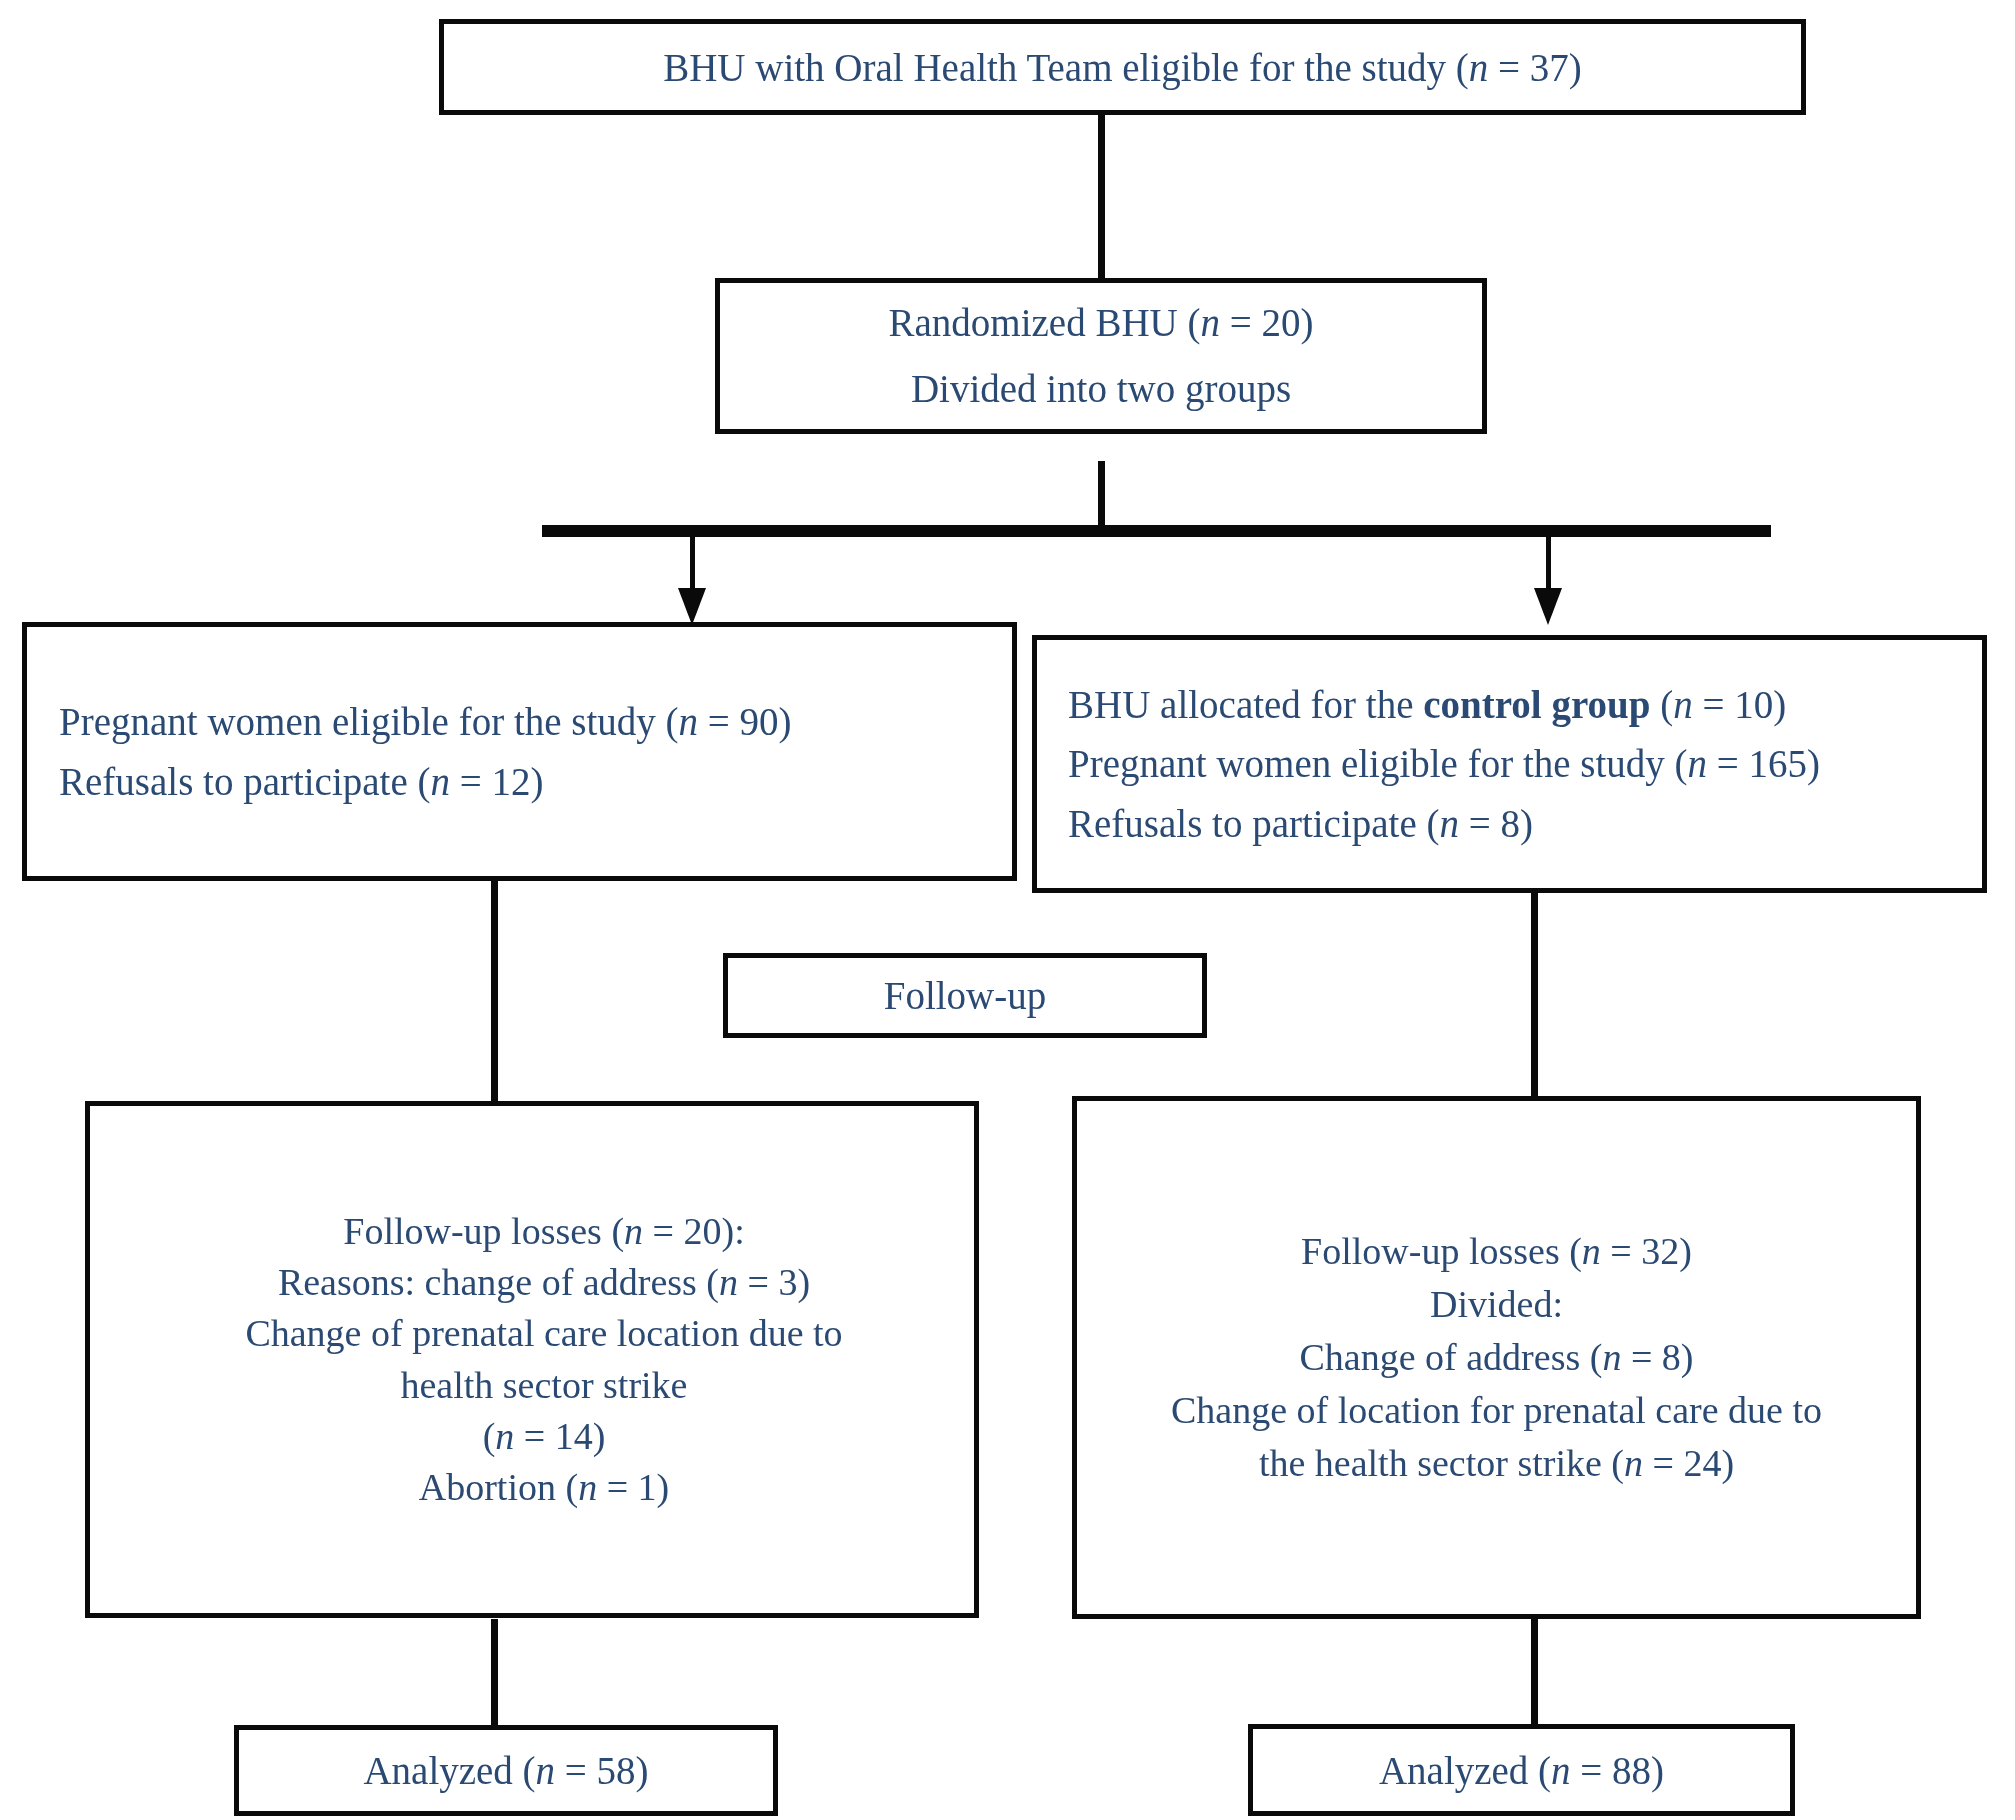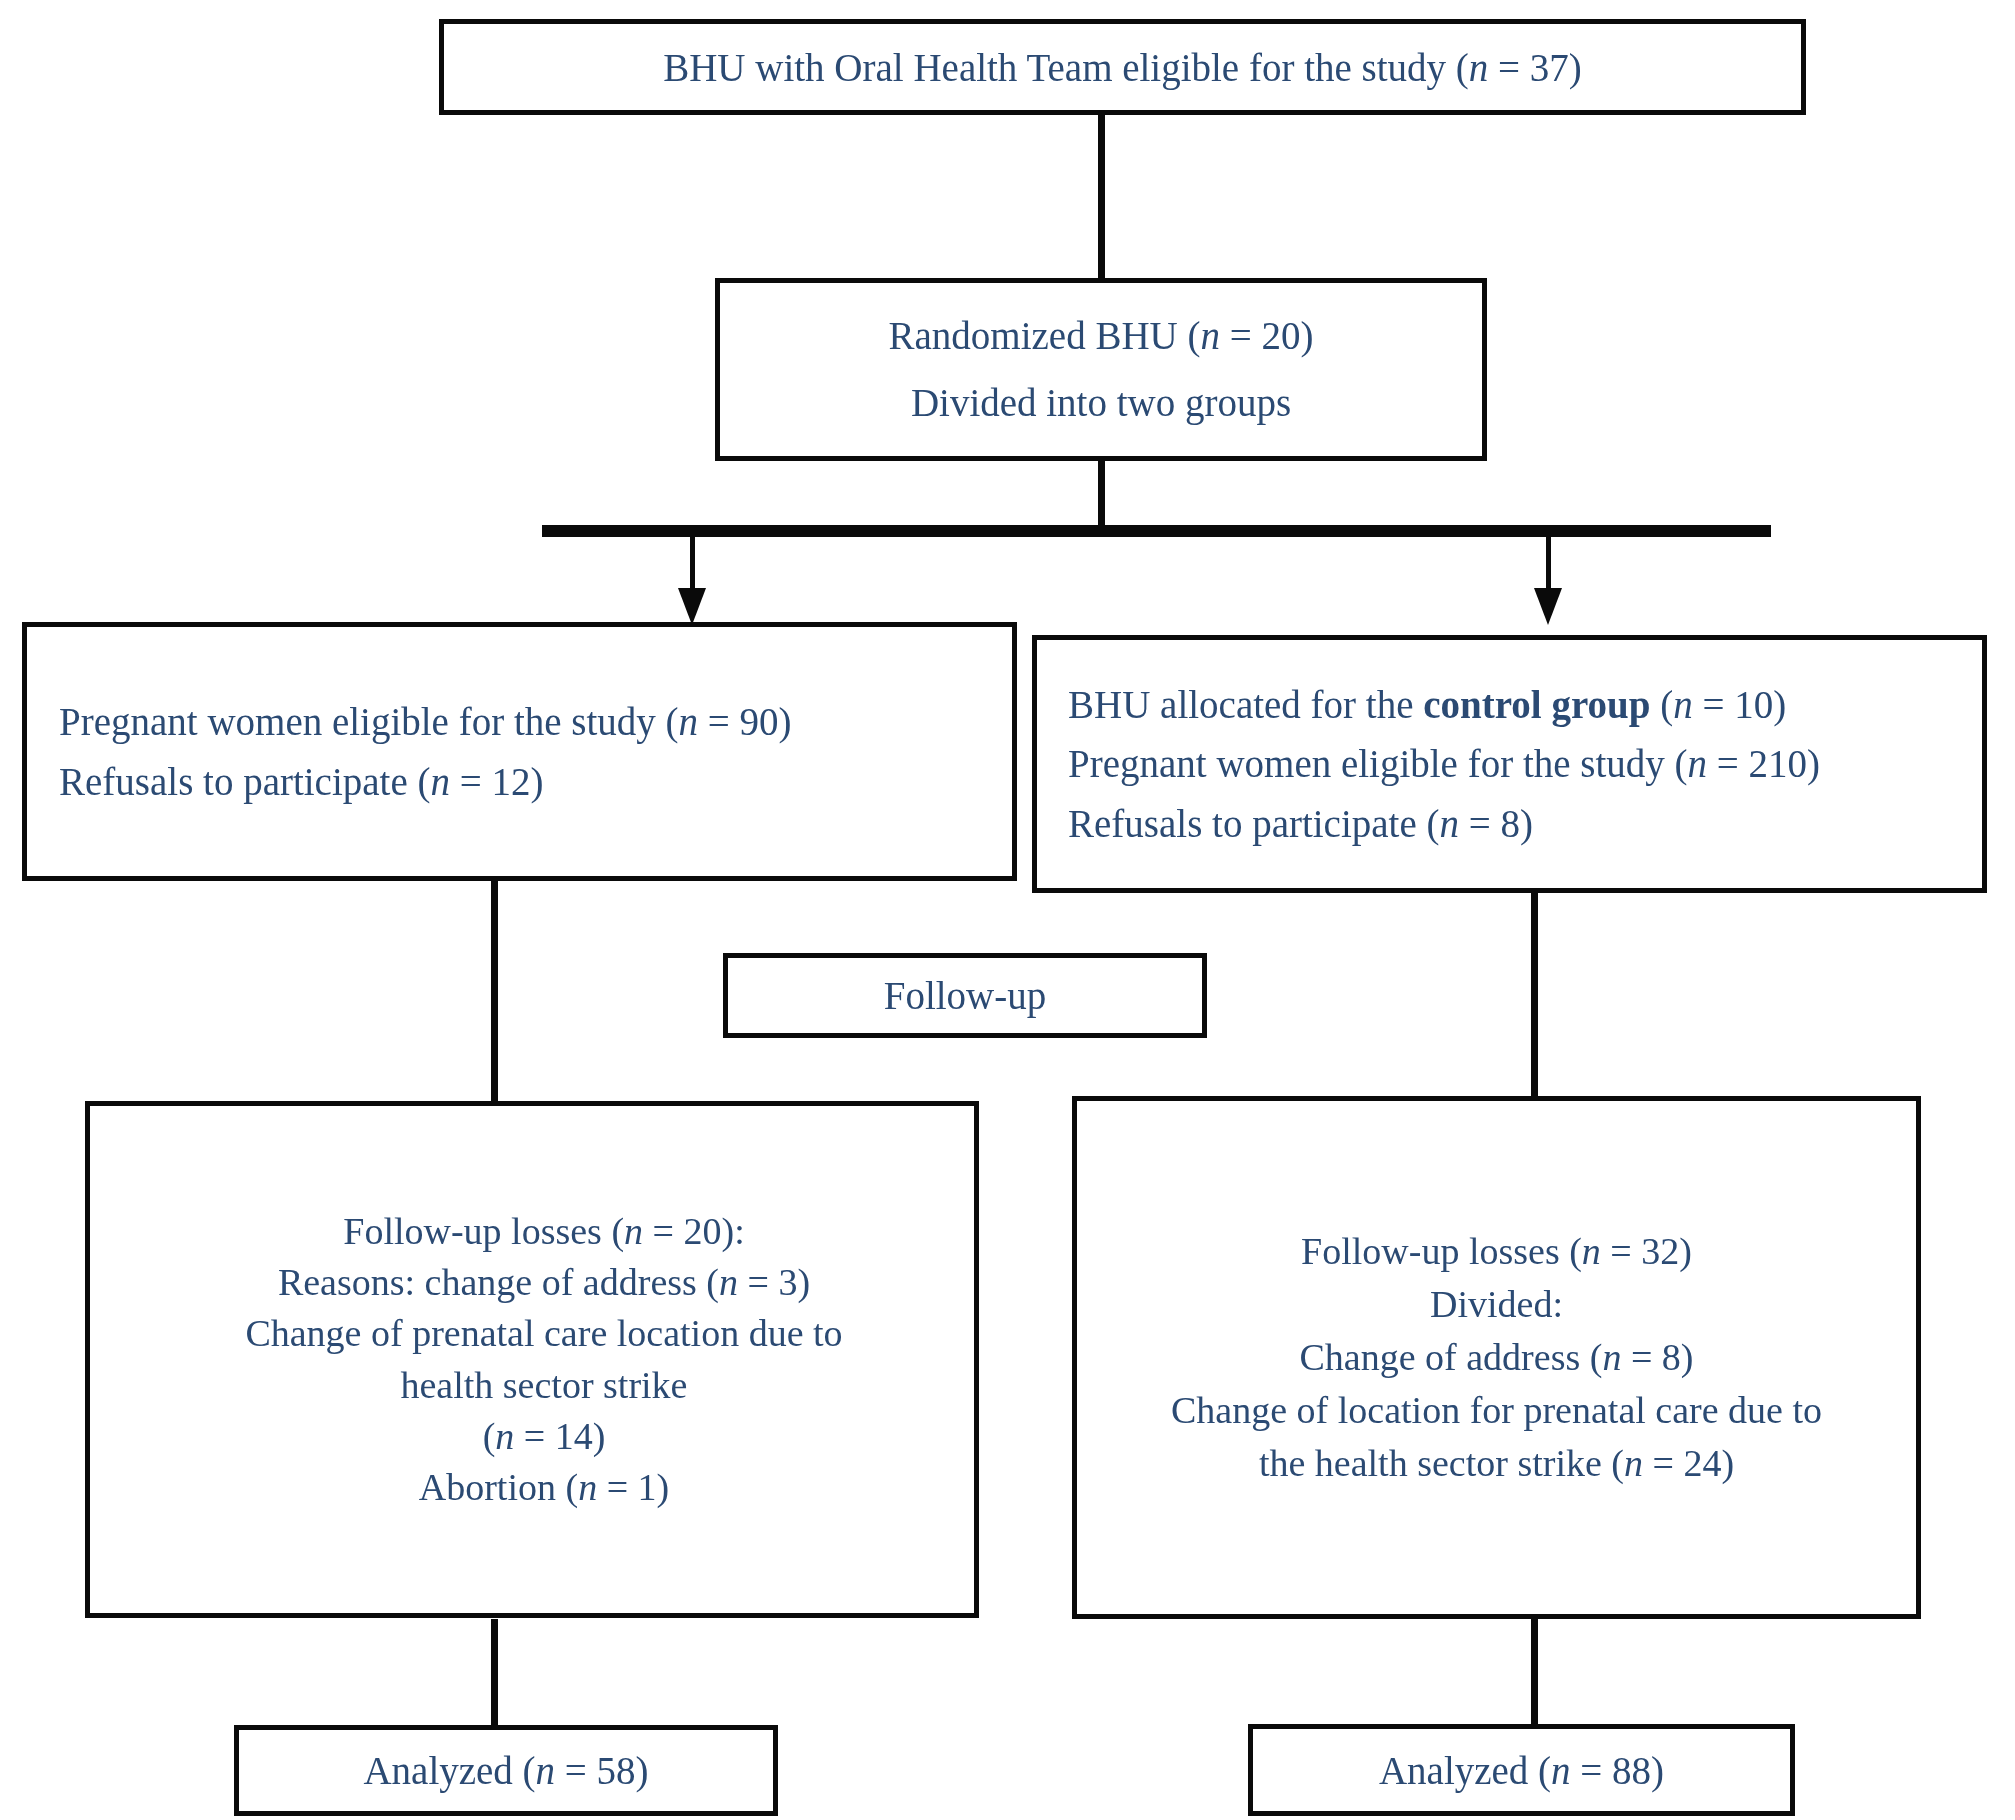--- a/index.html
+++ b/index.html
@@ -51,21 +51,21 @@
     width: 0;
     height: 0;
     border-left: 14.3px solid transparent;
     border-right: 14.3px solid transparent;
     border-top: 37px solid #0a0a0a;
     z-index: 2;
   }
 
   
   #box-eligible      { left: 439px;  top: 19px;   width: 1367px; height: 96px;  font-size: 39px; }
-  #box-randomized    { left: 715px; top: 278px;  width: 772px; height: 183px;  font-size: 39px; }
+  #box-randomized    { left: 715px; top: 278px;  width: 772px; height: 156px;  font-size: 39px; }
   #box-intervention  { left: 22px;   top: 622px; width: 995px; height: 259px;  font-size: 39px; padding-left: 32px; }
   #box-control       { left: 1032px; top: 635px; width: 955px; height: 258px;  font-size: 39px; padding-left: 31px; }
   #box-followup      { left: 723px; top: 953px; width: 484px; height: 85px;  font-size: 39px; }
   #box-loss-left     { left: 85px;  top: 1101px; width: 894px; height: 517px;  font-size: 38px; }
   #box-loss-right    { left: 1072px; top: 1096px; width: 849px; height: 523px;  font-size: 38px; }
   #box-analyzed-left { left: 234px;  top: 1725px; width: 544px; height: 91px;  font-size: 39px; }
   #box-analyzed-right{ left: 1248px; top: 1724px; width: 547px; height: 92px;  font-size: 39px; }
 
   #box-loss-left .line  { line-height: 1.35; padding-left: 24px; }
   #box-loss-right .line { line-height: 1.40; }
@@ -103,21 +103,21 @@
   <div class="conn vthin" style="left:1546px; top:537px; height:66px;"></div>
   <div class="arrow" style="left:1534px; top:588px;"></div>
 
   <div class="box l" id="box-intervention">
     <span class="line l">Pregnant women eligible for the study (<em class="var">n</em> = <span>90</span>)</span>
     <span class="line l">Refusals to participate (<em class="var">n</em> = <span>12</span>)</span>
   </div>
 
   <div class="box l" id="box-control">
     <span class="line l"><span>BHU allocated for the </span><span class="bold">control group</span> (<em class="var">n</em> = <span>10</span>)</span>
-    <span class="line l">Pregnant women eligible for the study (<em class="var">n</em> = <span>210</span>)</span>
+    <span class="line l">Pregnant women eligible for the study (<em class="var">n</em> = <span>165</span>)</span>
     <span class="line l">Refusals to participate (<em class="var">n</em> = <span>8</span>)</span>
   </div>
 
   <div class="conn vline" style="left:491px; top:881px; height:224px;"></div>
 
   <div class="conn vline" style="left:1531px; top:893px; height:207px;"></div>
 
   <div class="box" id="box-followup">
     <span class="line c">Follow-up</span>
   </div>

